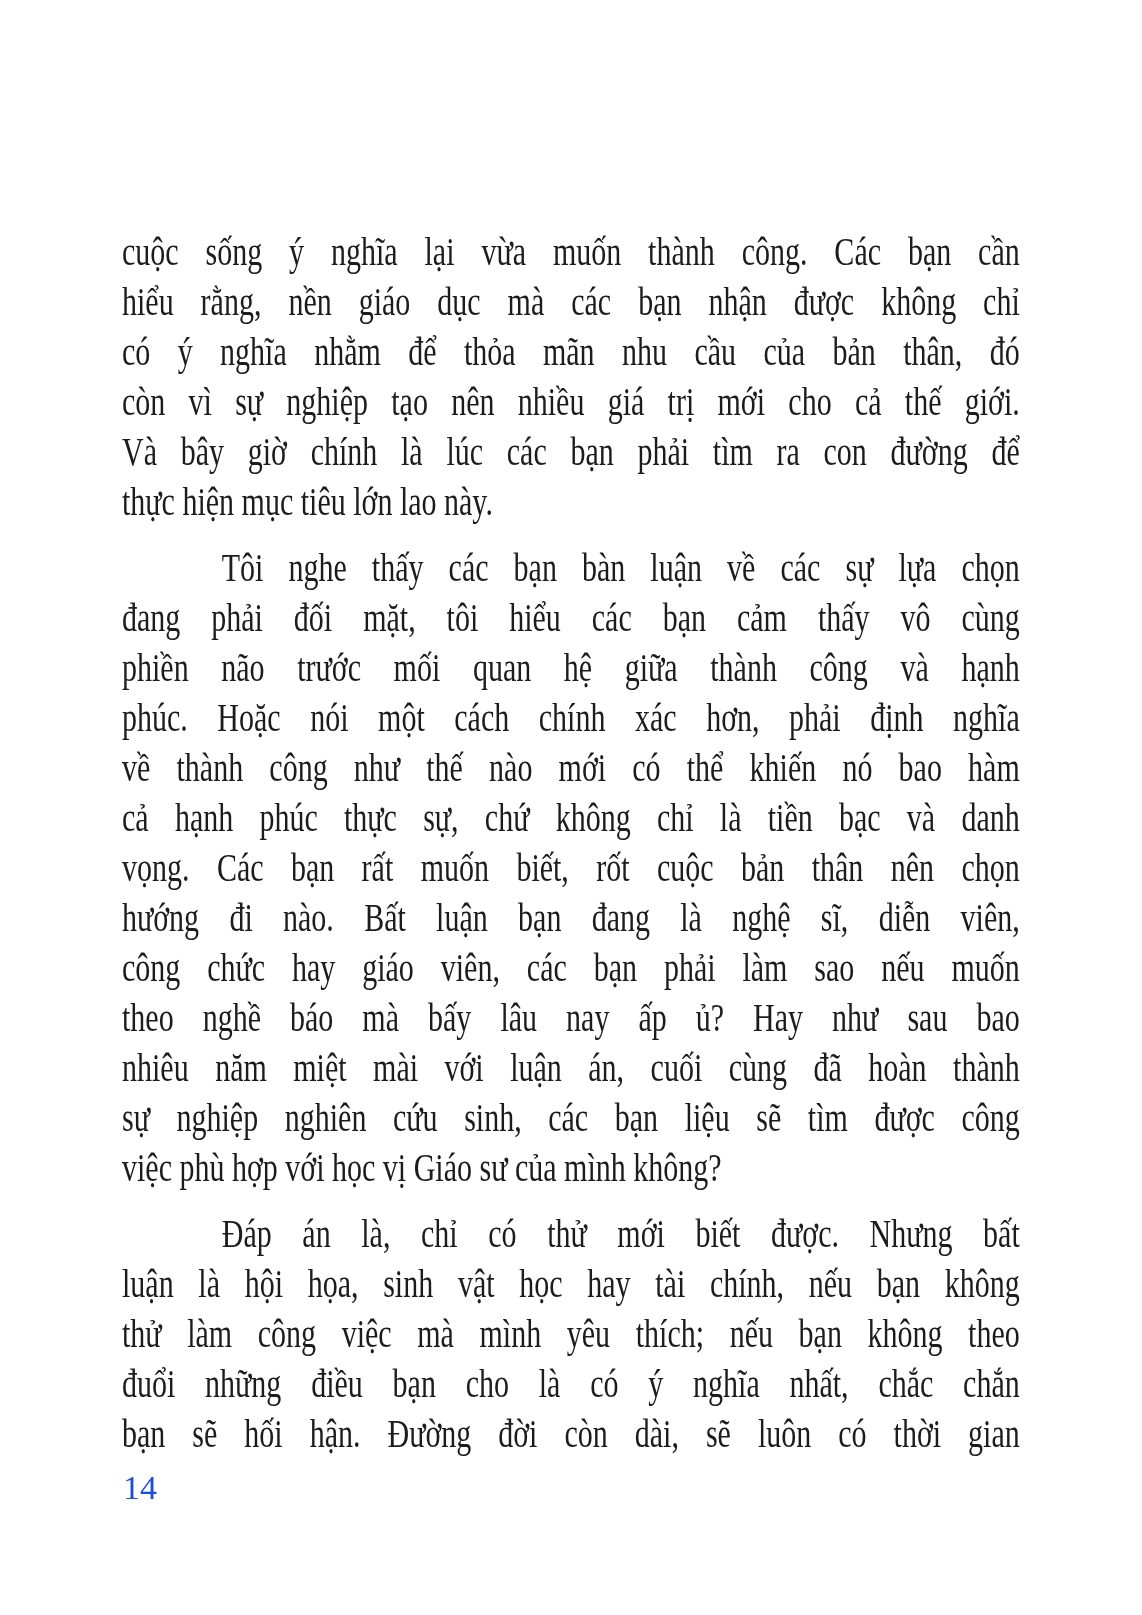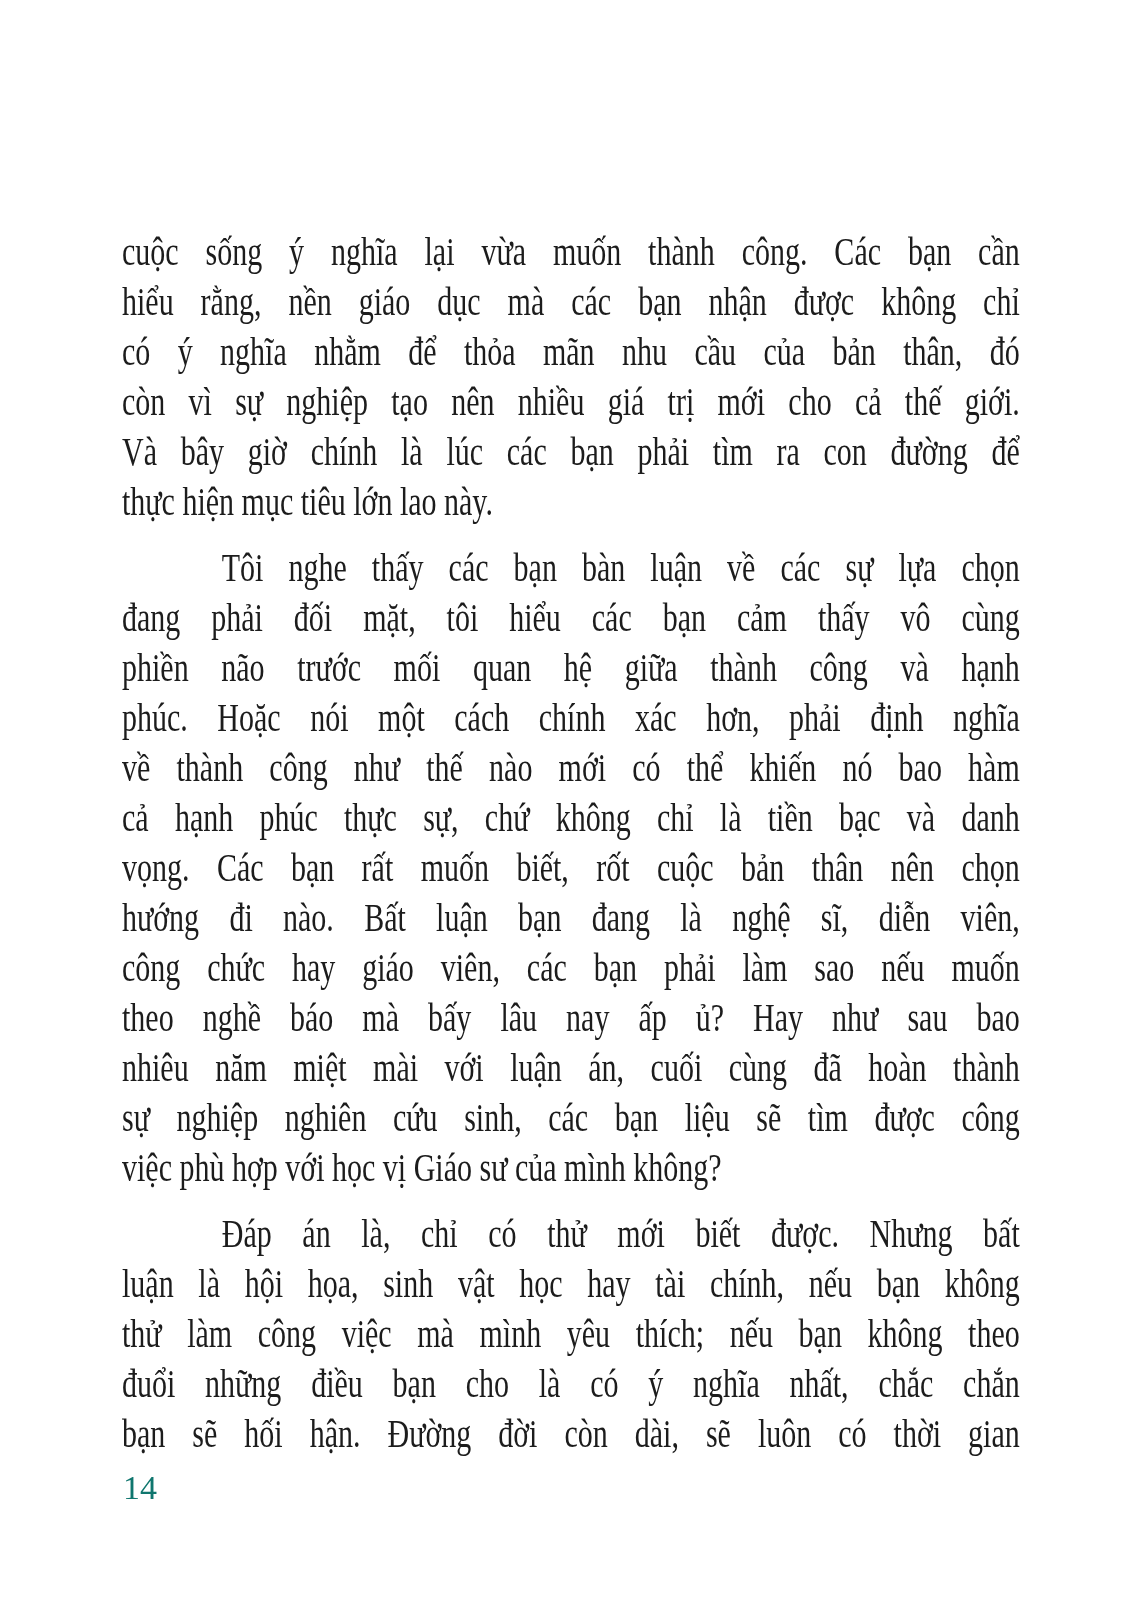--- a/index.html
+++ b/index.html
@@ -36,21 +36,21 @@
     white-space: normal;
   }
   .line.endline { text-align-last: left; }
   .line.indent { text-indent: 133px; }   
   .page-number {
     position: absolute;
     left: 123px;
     top: 1466px;
     font-size: 34px;
     line-height: 44px;
-    color: #0f766e;
+    color: #1d4ed8;
   }
 </style>
 </head>
 <body>
 
 <div class="page">
   <div class="text-block">
       <div class="para">
         <div class="line">cuộc sống ý nghĩa lại vừa muốn thành công. Các bạn cần</div>
         <div class="line">hiểu rằng, nền giáo dục mà các bạn nhận được không chỉ</div>

